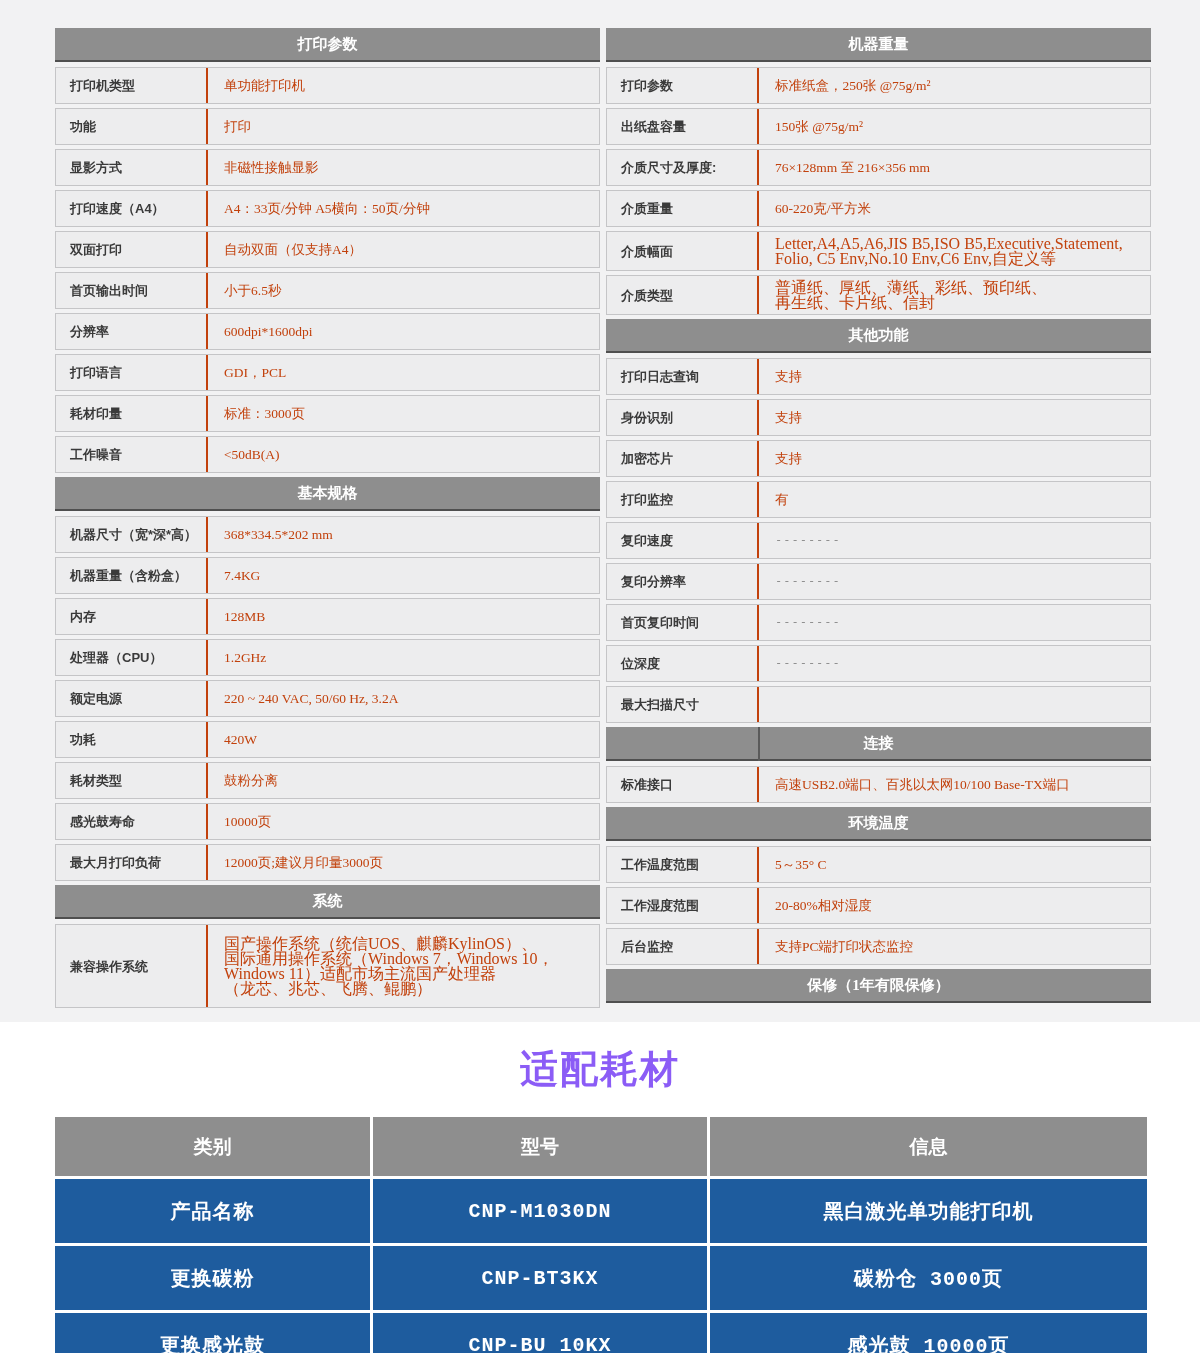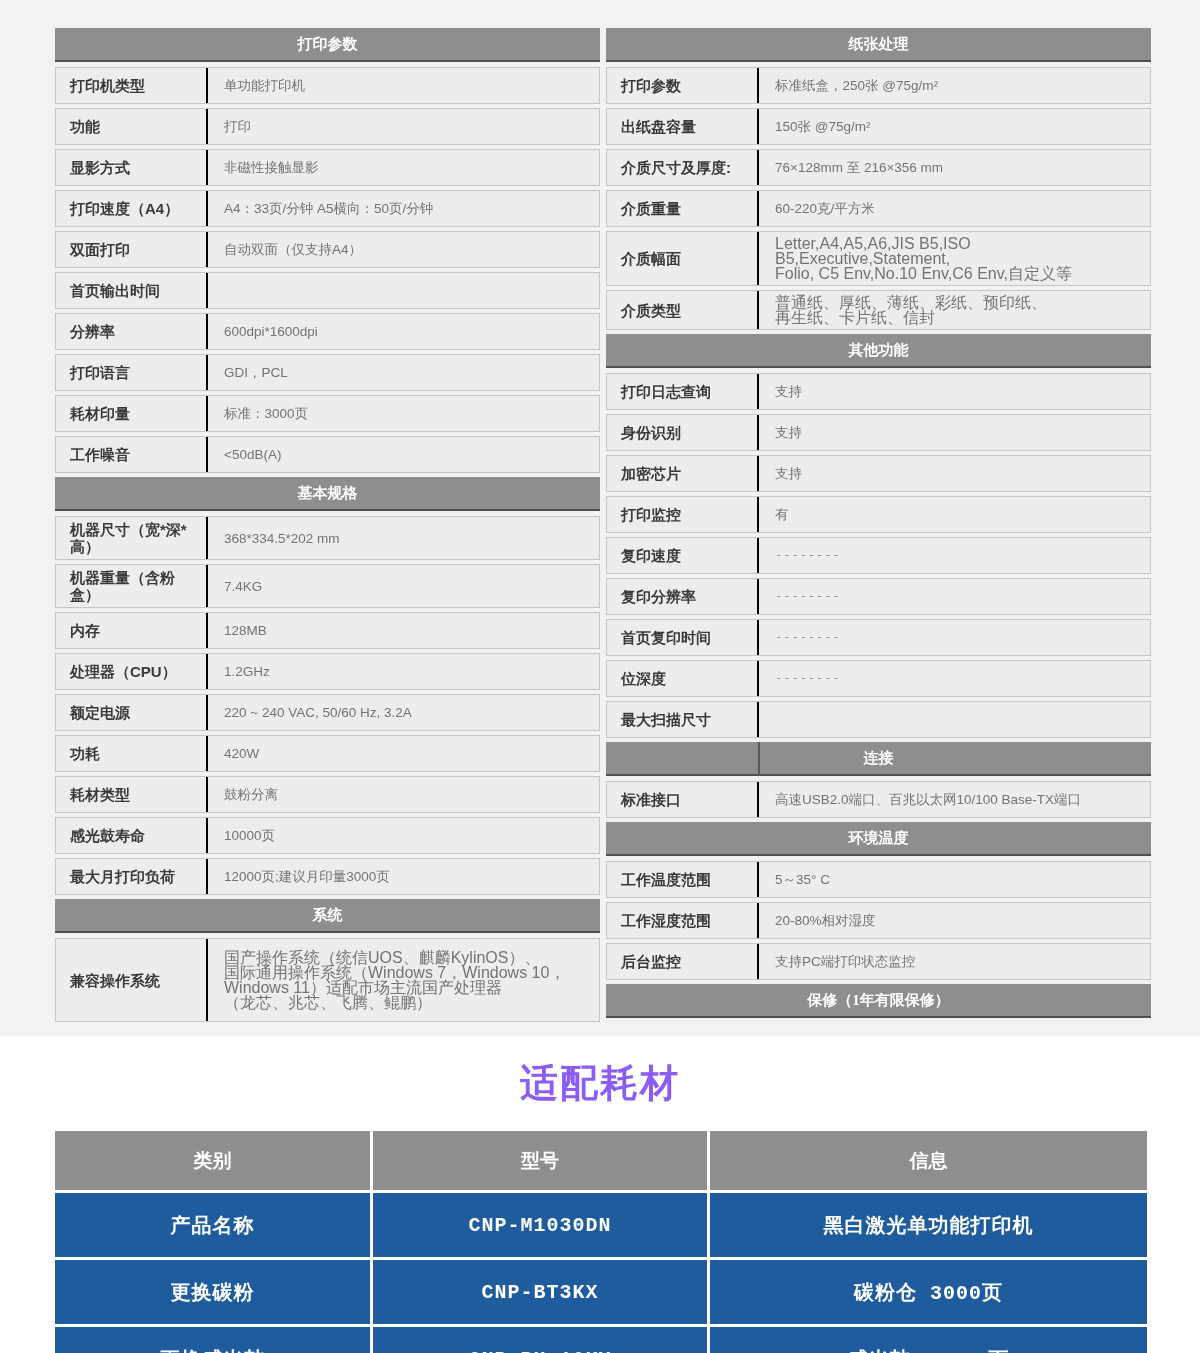--- a/index.html
+++ b/index.html
@@ -44,31 +44,31 @@
     margin-bottom:4px;
     box-sizing:border-box;
     align-items:stretch;
   }
   .spec-row.tall{min-height:84px;}
   .spec-row .cell{display:flex;align-items:center;box-sizing:border-box;}
   .spec-row .label{
     width:152px;flex:0 0 152px;
     padding:4px 6px 4px 14px;
     font-weight:bold;
-    font-size:15px;
+    font-size:13px;
     color:#3a3a3a;
-    border-right:2px solid #000000;
+    border-right:2px solid #c2410c;
     line-height:17px;
   }
   .spec-row .value{
     flex:1;
     padding:4px 8px 4px 16px;
-    font-family:Liberation Sans, sans-serif;
+    font-family:Liberation Serif, serif;
     font-size:13.5px;
-    color:#737373;
+    color:#c2410c;
     white-space:pre-line;
     line-height:17px;
   }
   .spec-row .value.small{font-size:16px;line-height:15px;}
   .spec-row .value.dash{color:#909090;letter-spacing:1px;font-family:"DejaVu Sans Mono",monospace;font-size:12px;}
   
   .consumables{background:#ffffff;padding-top:22px;}
   .consumables-title{
     margin:0 0 22px 0;
     text-align:center;
@@ -115,20 +115,21 @@
         <div class="spec-row">
           <div class="cell label">打印速度（A4）</div>
           <div class="cell value">A4：33页/分钟  A5横向：50页/分钟</div>
         </div>
         <div class="spec-row">
           <div class="cell label">双面打印</div>
           <div class="cell value">自动双面（仅支持A4）</div>
         </div>
         <div class="spec-row">
           <div class="cell label">首页输出时间</div>
+          <div class="cell value">小于6.5秒</div>
         </div>
         <div class="spec-row">
           <div class="cell label">分辨率</div>
           <div class="cell value">600dpi*1600dpi</div>
         </div>
         <div class="spec-row">
           <div class="cell label">打印语言</div>
           <div class="cell value">GDI，PCL</div>
         </div>
         <div class="spec-row">
@@ -179,21 +180,21 @@
         <div class="sec-header">系统</div>
         <div class="spec-row tall">
           <div class="cell label">兼容操作系统</div>
           <div class="cell value small">国产操作系统（统信UOS、麒麟KylinOS）、
 国际通用操作系统（Windows 7，Windows 10，
 Windows 11）适配市场主流国产处理器
 （龙芯、兆芯、飞腾、鲲鹏）</div>
         </div>
       </div>
     <div class="spec-col" id="right-table">
-        <div class="sec-header">纸张处理</div>
+        <div class="sec-header">机器重量</div>
         <div class="spec-row">
           <div class="cell label">打印参数</div>
           <div class="cell value">标准纸盒，250张 @75g/m²</div>
         </div>
         <div class="spec-row">
           <div class="cell label">出纸盘容量</div>
           <div class="cell value">150张 @75g/m²</div>
         </div>
         <div class="spec-row">
           <div class="cell label">介质尺寸及厚度:</div>

